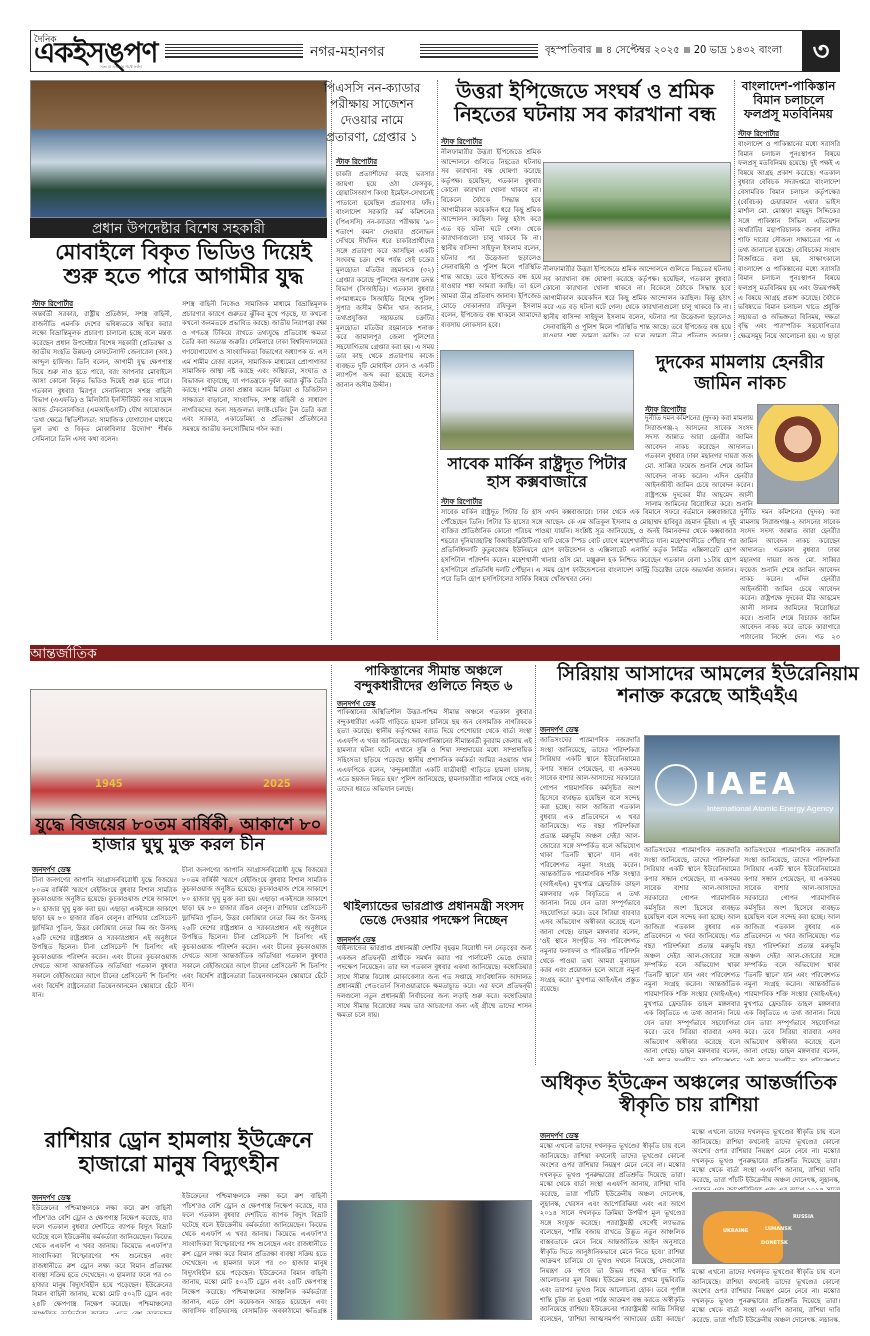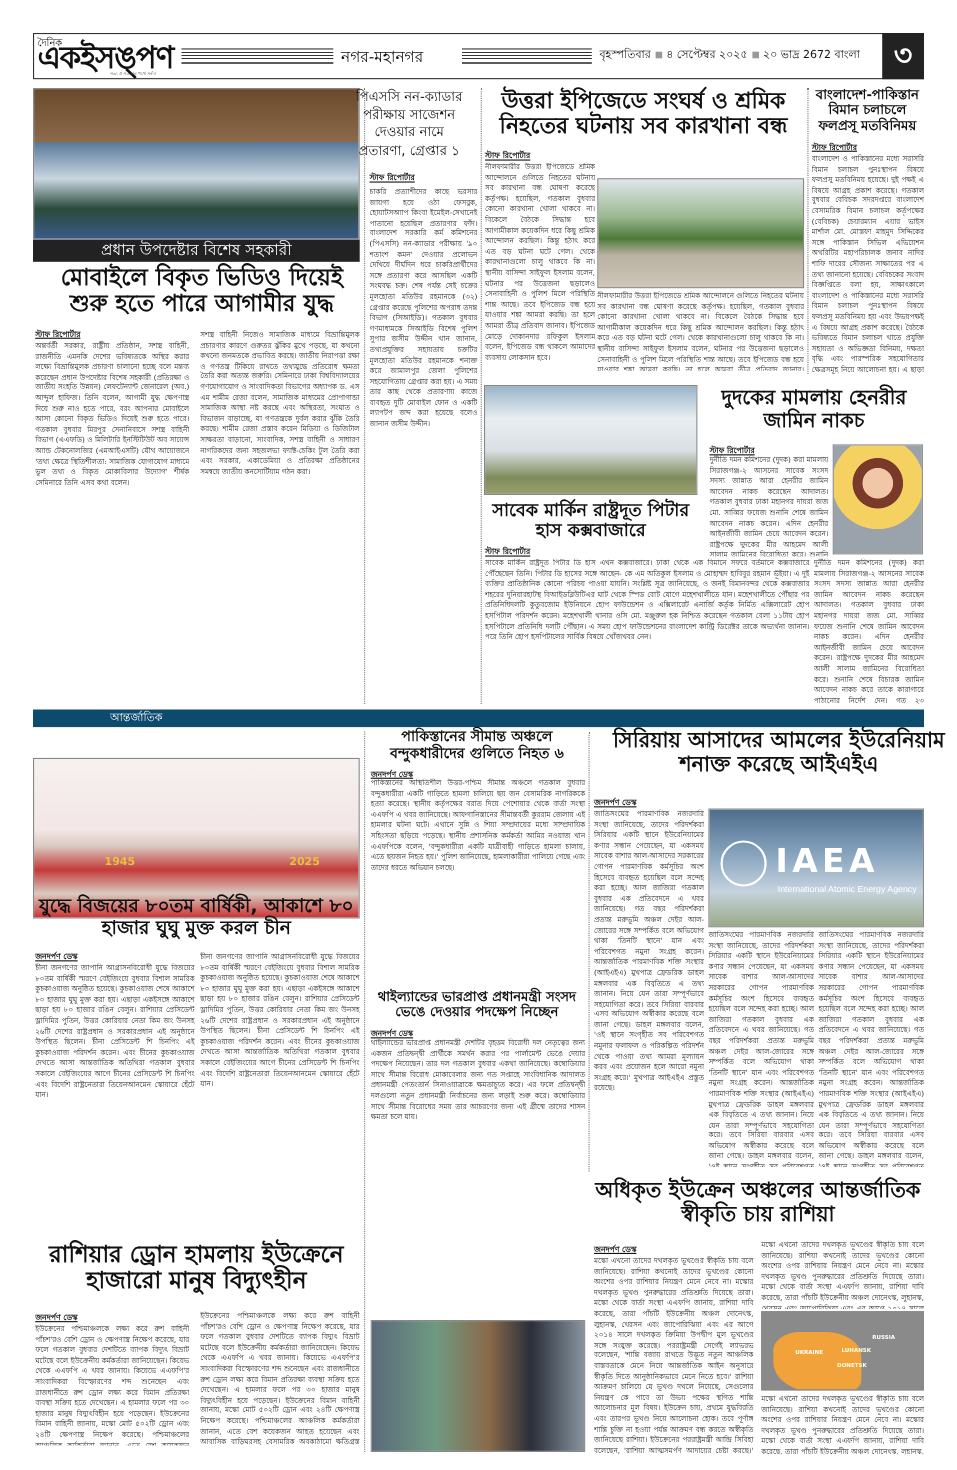--- a/index.html
+++ b/index.html
@@ -28,36 +28,36 @@
   .ph-map { background: #8a8a8a; }
   .iaea-logo { position: absolute; left: 60px; top: 30px; font-size: 30px; font-weight: bold; font-family: "DejaVu Sans", sans-serif; letter-spacing: 4px; }
   .iaea-sub { position: absolute; left: 62px; top: 68px; font-size: 8px; font-family: Liberation Sans, sans-serif; }
   .iaea-ring { position: absolute; left: 10px; top: 28px; width: 42px; height: 42px; border: 2px solid #fff; border-radius: 50%; }
   
   .hl { font-family: "DejaVu Sans", sans-serif; font-weight: bold; text-align: center; line-height: 1.15; color: #111; }
   .kicker-bar { background: #222; color: #fff; font-family: "DejaVu Sans", sans-serif; font-size: 14px; text-align: center; }
   .byline { font-size: 7px; text-decoration: underline; font-family: "DejaVu Sans", sans-serif; font-weight: bold; }
   .body-text { font-size: 6.5px; line-height: 9.6px; text-align: justify; color: #222; overflow: hidden; font-family: "DejaVu Serif", serif; }
   .vrule { border-left: 1px dotted #777; }
-  .section-bar { left: 30px; top: 645px; width: 810px; height: 16px; background: #0c4a6e; color: #fff; font-size: 10px; line-height: 16px; padding-left: 70px; font-family: "DejaVu Sans", sans-serif; }
+  .section-bar { left: 30px; top: 645px; width: 810px; height: 16px; background: #7f1d1d; color: #fff; font-size: 14px; line-height: 16px; font-family: "DejaVu Sans", sans-serif; }
   .map-ukr { position: absolute; left: 10px; top: 18px; width: 80px; height: 55px; background: #f2a23a; border-radius: 30% 40% 20% 50%; }
   .map-lbl { position: absolute; font-size: 5px; color: #fff; font-family: "DejaVu Sans", sans-serif; font-weight: bold; }
 </style>
 </head>
 <body>
 
 <div class="abs masthead"></div>
 <div class="abs logo-small">দৈনিক</div>
 <div class="abs logo">একইসঙ্পণ</div>
 <div class="abs logo-tag">সত্য ও সততার পথে সর্বদা</div>
 <div class="abs rule-lines" style="left:165px;top:44px;width:138px;"></div>
 <div class="abs section-name">নগর-মহানগর</div>
 <div class="abs rule-lines" style="left:420px;top:44px;width:118px;"></div>
 <div class="abs dateline">
-  <span>বৃহস্পতিবার</span><span class="sq"></span><span>৪ সেপ্টেম্বর ২০২৫</span><span class="sq"></span><span>২০ ভাদ্র 2672 বাংলা</span>
+  <span>বৃহস্পতিবার</span><span class="sq"></span><span>৪ সেপ্টেম্বর ২০২৫</span><span class="sq"></span><span>20 ভাদ্র ১৪৩২ বাংলা</span>
 </div>
 <div class="abs page-num">৩</div>
 
 <div class="abs photo ph-conf" style="left:30px;top:80px;width:297px;height:138px;"></div>
 <div class="abs kicker-bar" style="left:30px;top:218px;width:297px;height:20px;line-height:20px;">প্রধান উপদেষ্টার বিশেষ সহকারী</div>
 <div class="abs hl" style="left:36px;top:240px;width:295px;font-size:21px;">মোবাইলে বিকৃত ভিডিও দিয়েই শুরু হতে পারে আগামীর যুদ্ধ</div>
 <div class="abs byline" style="left:32px;top:298px;">স্টাফ রিপোর্টার</div>
 <div class="abs body-text" style="left:32px;top:310px;width:140px;height:330px;">অন্তর্বর্তী সরকার, রাষ্ট্রীয় প্রতিষ্ঠান, সশস্ত্র বাহিনী, রাজনীতি এমনকি দেশের ভবিষ্যতকে অস্থির করার লক্ষ্যে বিভ্রান্তিমূলক প্রচারণা চালানো হচ্ছে বলে মন্তব্য করেছেন প্রধান উপদেষ্টার বিশেষ সহকারী (প্রতিরক্ষা ও জাতীয় সংহতি উন্নয়ন) লেফটেন্যান্ট জেনারেল (অব.) আব্দুল হাফিজ। তিনি বলেন, আগামী যুদ্ধ ক্ষেপণাস্ত্র দিয়ে শুরু নাও হতে পারে, বরং আপনার মোবাইলে আসা কোনো বিকৃত ভিডিও দিয়েই শুরু হতে পারে। গতকাল বুধবার মিরপুর সেনানিবাসে সশস্ত্র বাহিনী বিভাগ (এএফডি) ও মিলিটারি ইনস্টিটিউট অব সায়েন্স অ্যান্ড টেকনোলজির (এমআইএসটি) যৌথ আয়োজনে 'তথ্য ক্ষেত্রে স্থিতিশীলতা: সামাজিক যোগাযোগ মাধ্যমে ভুল তথ্য ও বিকৃত মোকাবিলার উদ্যোগ' শীর্ষক সেমিনারে তিনি এসব কথা বলেন।</div>
 <div class="abs body-text" style="left:182px;top:300px;width:145px;height:340px;">সশস্ত্র বাহিনী নিজেও সামাজিক মাধ্যমে বিভ্রান্তিমূলক প্রচারণার কারণে গুরুতর ঝুঁকির মুখে পড়ছে, যা কখনো কখনো জনমতকে প্রভাবিত করছে। জাতীয় নিরাপত্তা রক্ষা ও গণতন্ত্র টিকিয়ে রাখতে তথ্যযুদ্ধে প্রতিরোধ ক্ষমতা তৈরি করা অত্যন্ত জরুরি। সেমিনারে ঢাকা বিশ্ববিদ্যালয়ের গণযোগাযোগ ও সাংবাদিকতা বিভাগের অধ্যাপক ড. এস এম শামীম রেজা বলেন, সামাজিক মাধ্যমের প্রোপাগান্ডা সামাজিক আস্থা নষ্ট করছে এবং অস্থিরতা, সংঘাত ও বিভাজন বাড়াচ্ছে, যা গণতন্ত্রকে দুর্বল করার ঝুঁকি তৈরি করছে। শামীম রেজা প্রস্তাব করেন মিডিয়া ও ডিজিটাল সাক্ষরতা বাড়ানো, সাংবাদিক, সশস্ত্র বাহিনী ও সাধারণ নাগরিকদের জন্য সহজলভ্য ফ্যাক্ট-চেকিং টুল তৈরি করা এবং সরকার, একাডেমিয়া ও প্রতিরক্ষা প্রতিষ্ঠানের সমন্বয়ে জাতীয় কনসোর্টিয়াম গঠন করা।</div>
 

